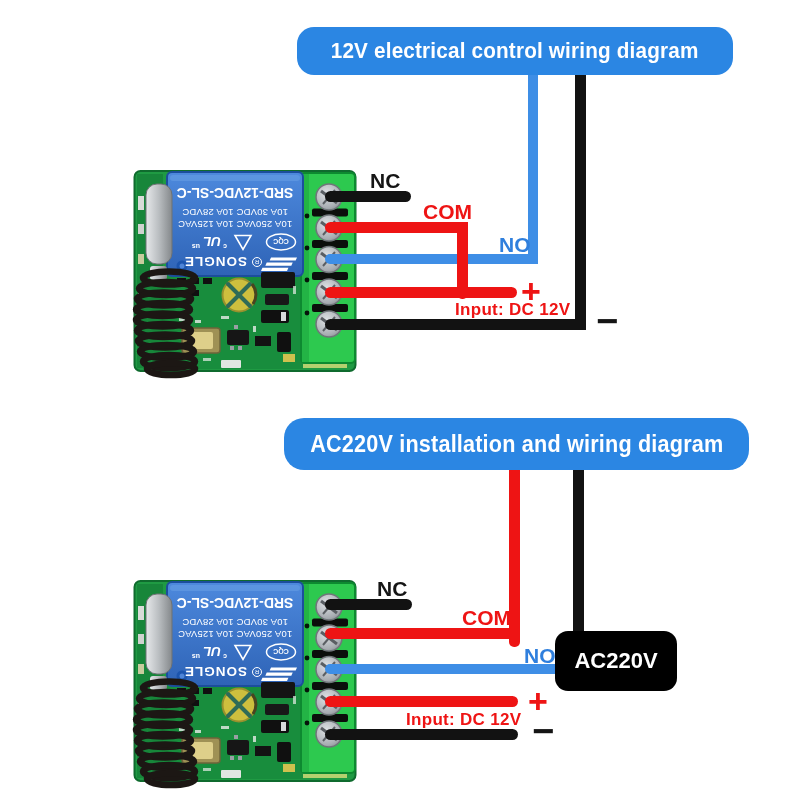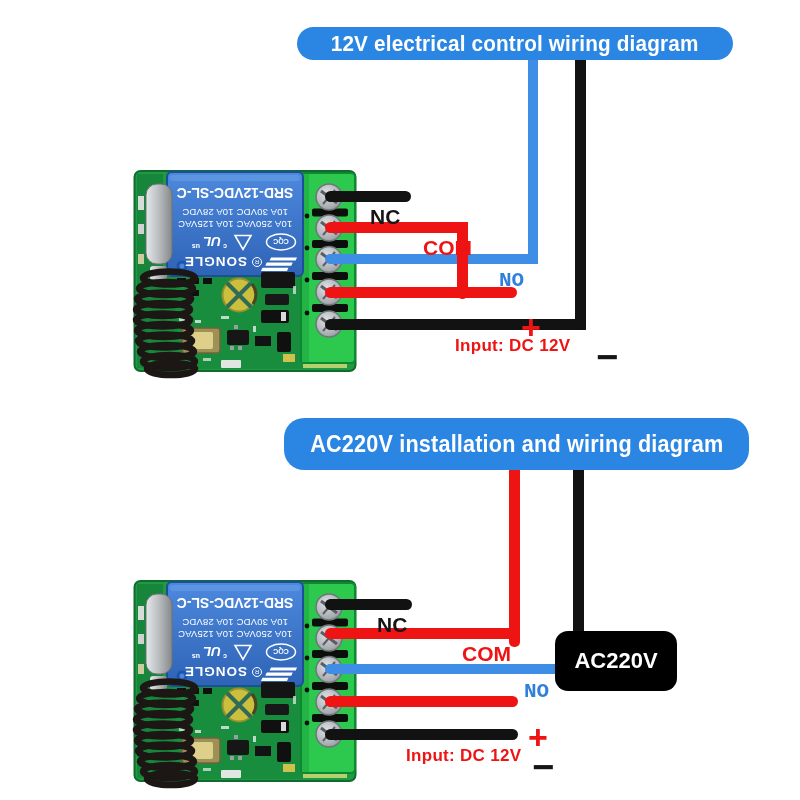--- a/index.html
+++ b/index.html
@@ -7,36 +7,36 @@
     width:800px;height:800px;position:relative;background:#ffffff;
     font-family:"Liberation Sans",sans-serif;overflow:hidden;
   }
   .abs{position:absolute;}
   
   .banner{
     position:absolute;background:#2b86e3;color:#fff;font-weight:bold;
     display:flex;align-items:center;justify-content:center;white-space:nowrap;
   }
   .banner .btxt{display:inline-block;transform:scaleX(.94);letter-spacing:.2px;}
-  #banner1{left:297px;top:27px;width:436px;height:33px;border-radius:17px;font-size:22px;}
+  #banner1{left:297px;top:27px;width:436px;height:48px;border-radius:17px;font-size:22px;}
   #banner2{left:284px;top:418px;width:465px;height:52px;border-radius:20px;font-size:23px;}
   
   #ac-box{
     position:absolute;left:555px;top:631px;width:122px;height:60px;border-radius:13px;
     background:#000000;color:#fff;font-size:22px;font-weight:bold;
     display:flex;align-items:center;justify-content:center;
   }
   
   .wire{position:absolute;}
   .wk{background:#121212;}
   .wr{background:#ee1414;}
   .wb{background:#3e8ee6;}
   
-  .lbl{position:absolute;font-weight:bold;white-space:nowrap;margin-top:36px;}
-  .lk{color:#151515;} .lr{color:#ee1414;text-align:right;} .lb{color:#2f7fdd;font-family:Liberation Mono, monospace;}
+  .lbl{position:absolute;font-weight:bold;white-space:nowrap;}
+  .lk{color:#151515;} .lr{color:#ee1414;text-align:right;} .lb{color:#2f7fdd;}
   .l20{font-size:21px;} .lbig{font-size:34px;line-height:1;} .lminus{font-size:38px;line-height:1;}
   .linput{font-size:17px;letter-spacing:.3px;}
   
   .module{position:absolute;width:224px;height:212px;}
   .module svg{overflow:visible;display:block;}
   svg text{font-family:"Liberation Sans",sans-serif;}
 </style>
 </head>
 <body>
 

